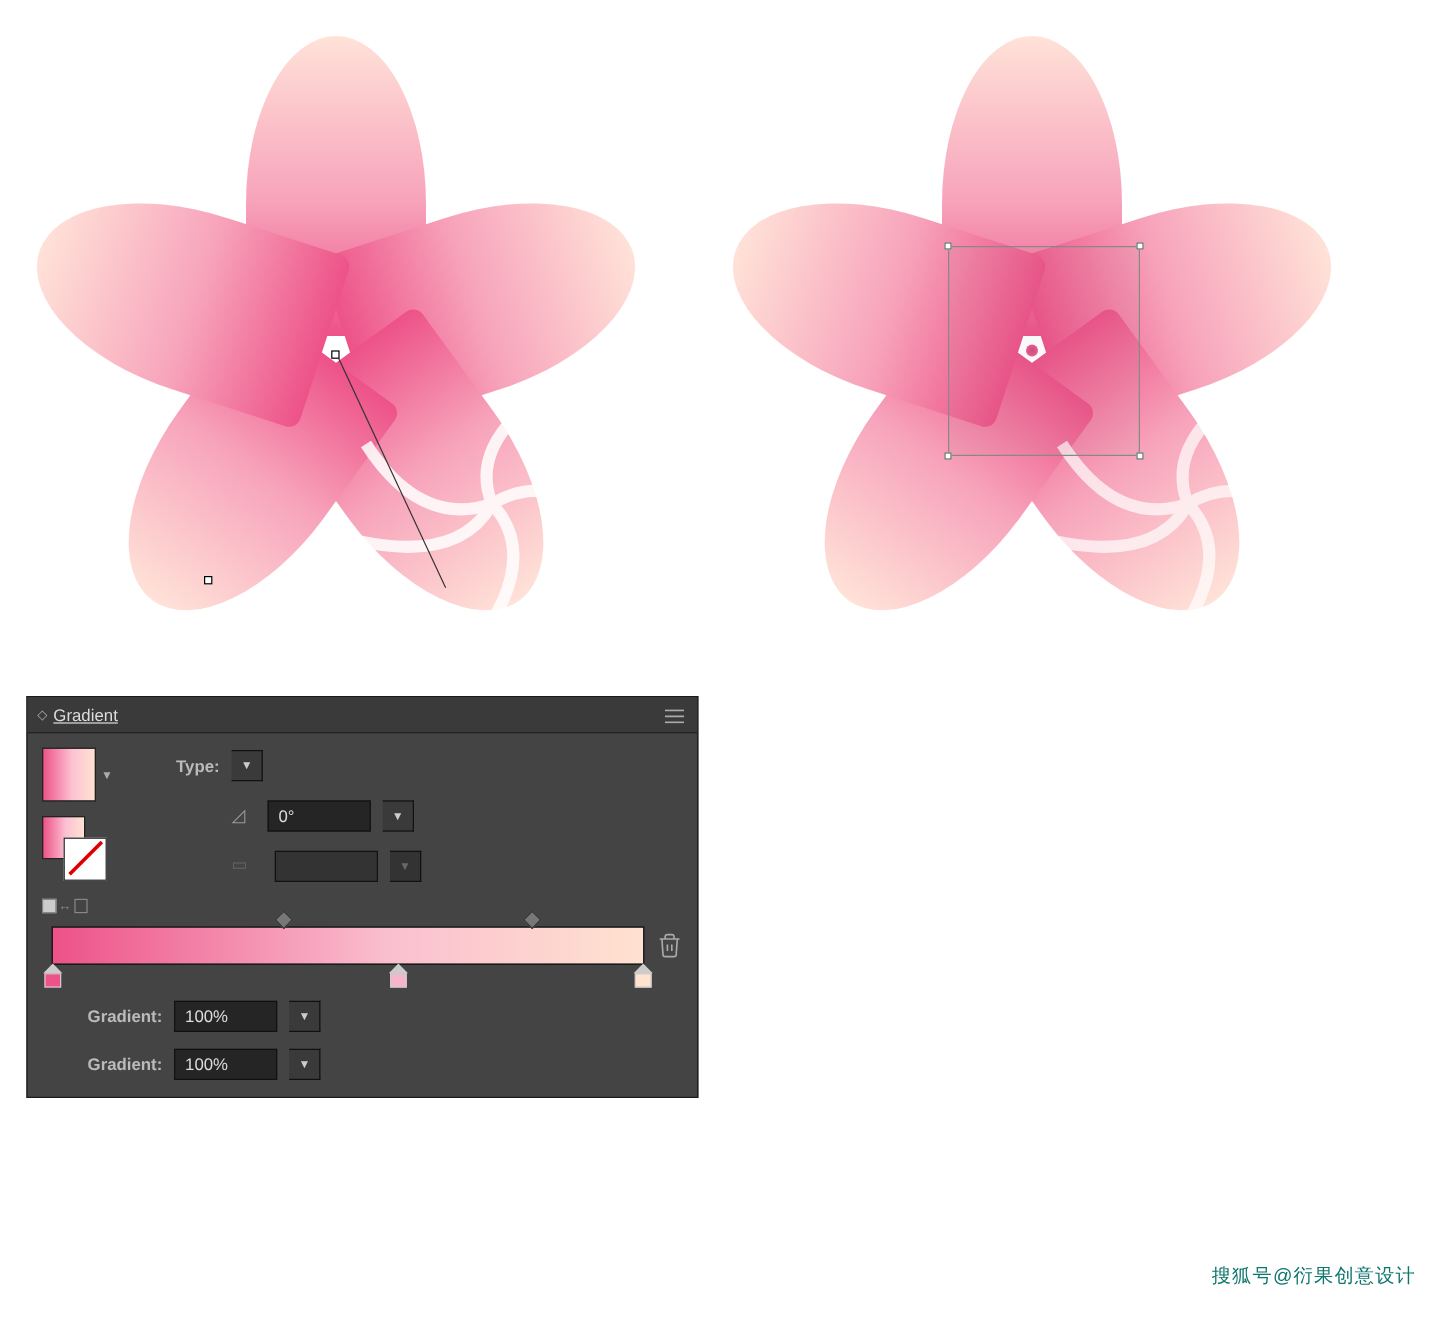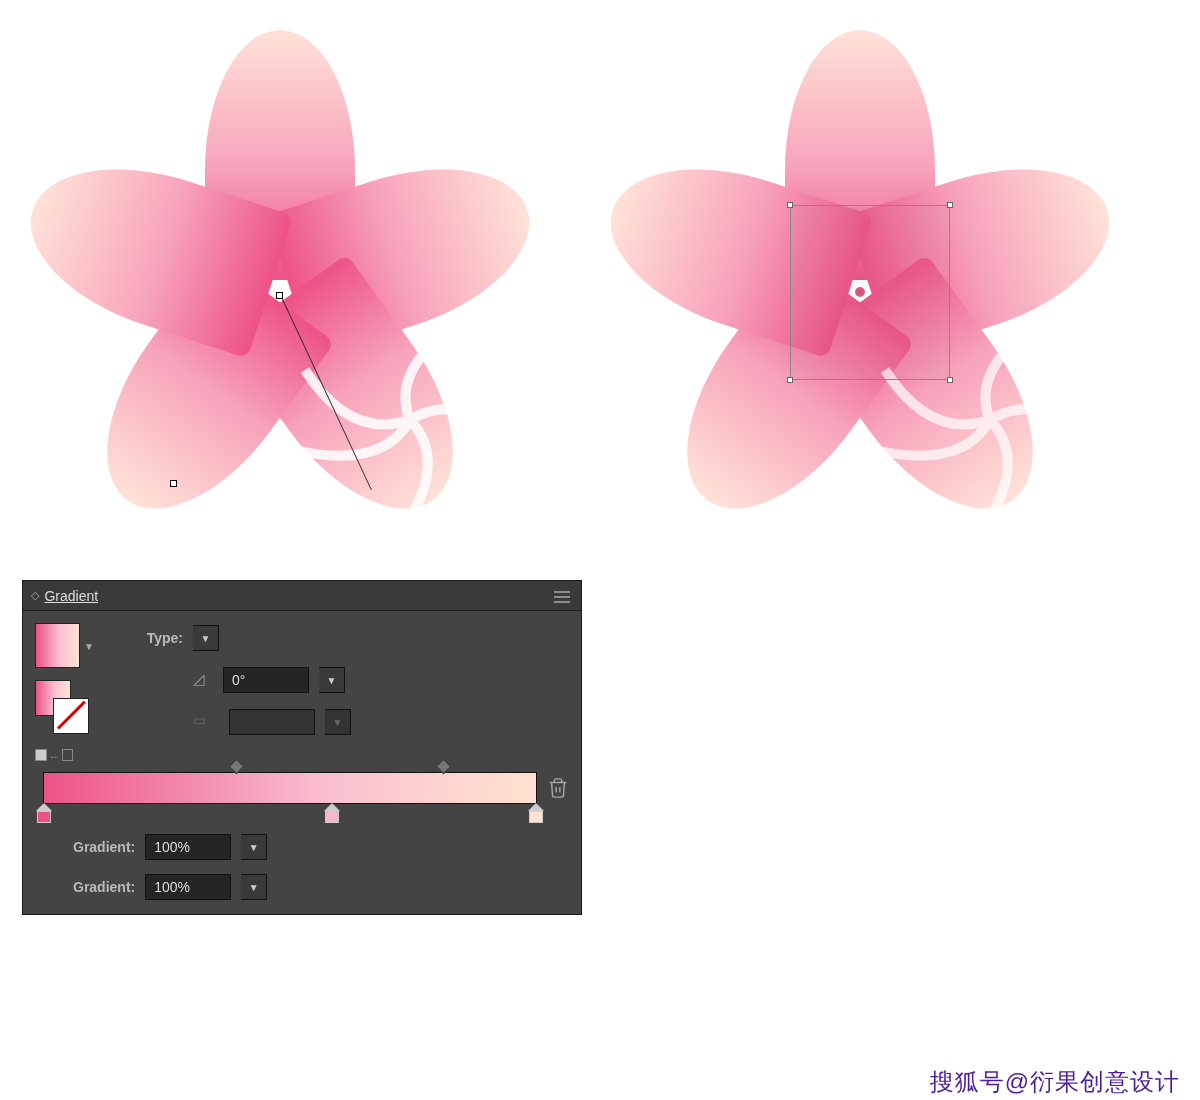--- a/index.html
+++ b/index.html
@@ -184,22 +184,22 @@
     .stop.s1 .box { background:#f8b4c9; }
     .stop.s2 { left:calc(100% - 8px); }
     .stop.s2 .box { background:#ffe2d0; }
     .trash {
       width:22px; height:22px; color:#aaa; cursor:pointer;
     }
     .trash svg { width:100%; height:100%; fill:none; stroke:#aaa; stroke-width:1.5; }
 
     .bottom-rows { grid-column: 1 / span 2; padding:20px 0 0 38px; display:flex; flex-direction:column; gap:10px; }
     .watermark {
-      position:absolute; right:20px; bottom:2px;
-      color:#4c1d95; font-size:24px; letter-spacing:1px;
+      position:absolute; right:20px; bottom:26px;
+      color:#0f766e; font-size:16px; letter-spacing:1px;
     }
   </style>
 </head>
 <body>
 
 <div class="canvas">
 
   <div class="flower flower-left">
     <div class="petal p1"></div>
     <div class="petal p2"></div>

